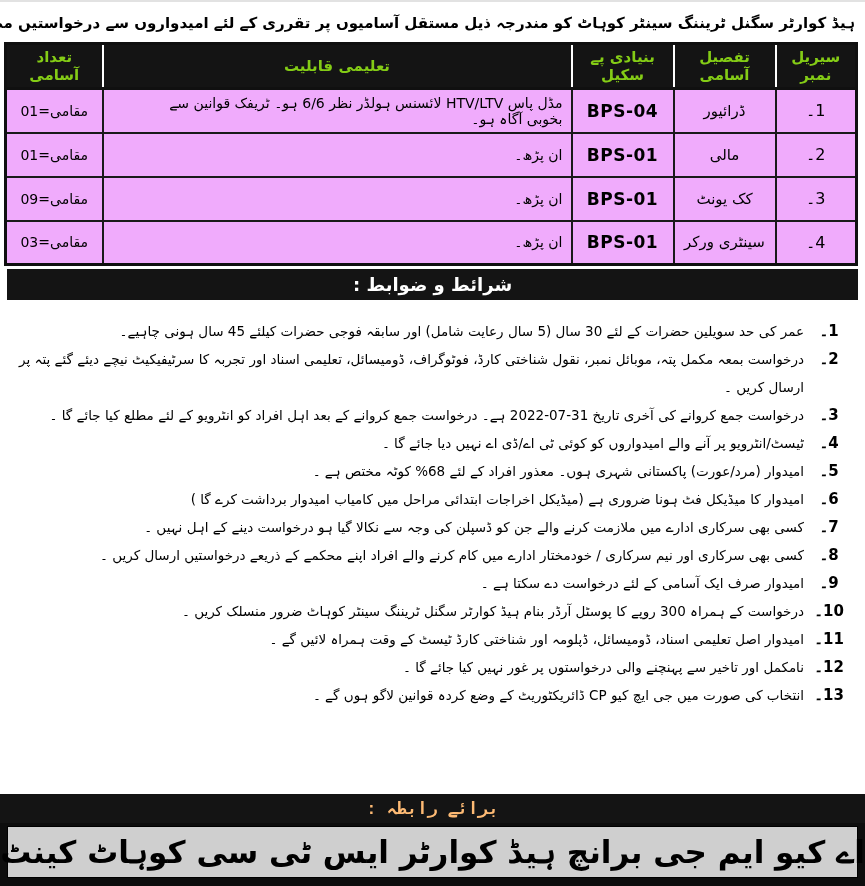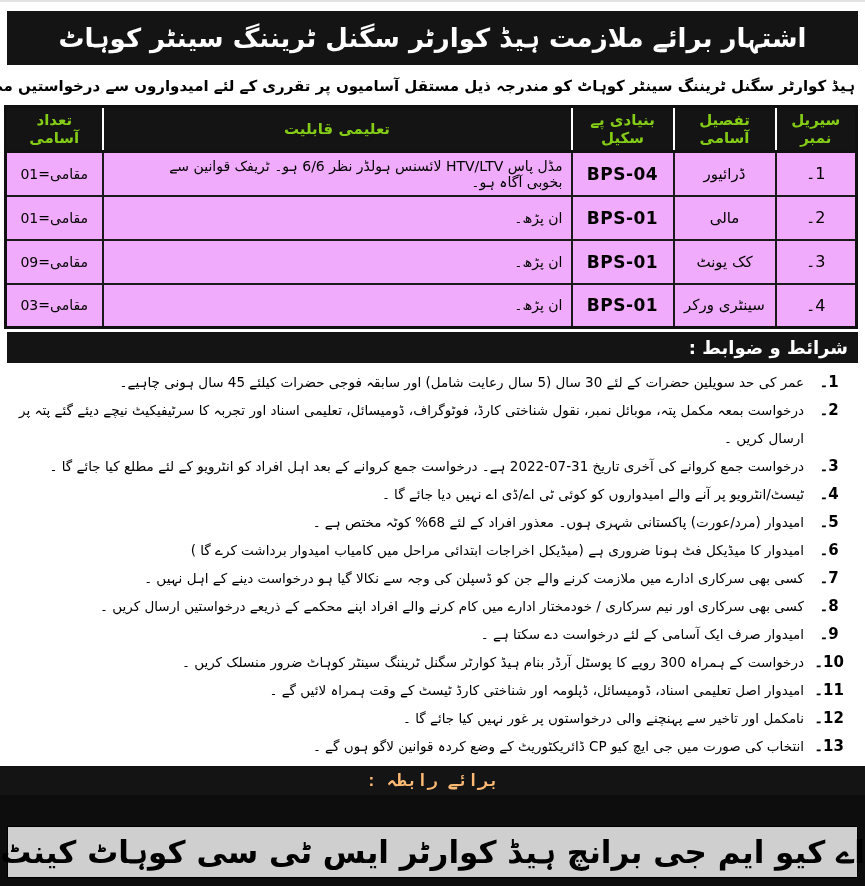--- a/index.html
+++ b/index.html
@@ -65,27 +65,28 @@
     text-align:center;
     padding:2px 8px;
     background:#f0abfc;
   }
   td.col-qualification{text-align:right;font-size:14px;padding-left:32px;}
   td.col-scale{font-size:17px;font-weight:600;letter-spacing:0.5px;}
   td.col-serial{font-size:16px;}
   td.col-count{font-size:14px;}
   
   .terms-bar{
-    margin:3px 7px 0 7px;
+    margin:3px 7px 12px 7px;
     background:var(--bar-black);
     color:#fff;
     height:31px;
     display:flex;align-items:center;
     font-weight:bold;font-size:18px;
     padding:0 10px;
+    justify-content:center;
   }
   
   .terms-list{
     flex:1;
     margin:2px 7px 0 7px;
     padding:3px 4px 0 4px;
     overflow:hidden;
   }
   .term{
     display:flex;
@@ -119,29 +120,27 @@
   }
   .footer-box{
     background:var(--footer-gray);
     border:1px solid #000;
     height:52px;
     display:flex;align-items:center;justify-content:center;
     font-weight:bold;
     font-size:31px;
     white-space:nowrap;
     letter-spacing:-0.5px;
-    margin-top:28px;
   }
 </style>
 </head>
 <body>
 
 <div class="page" dir="rtl">
 
-  <div class="title-bar">اشتہار برائے ملازمت ہیڈ کوارٹر سگنل ٹریننگ سینٹر کوہاٹ</div>
 
   <div class="intro">ہیڈ کوارٹر سگنل ٹریننگ سینٹر کوہاٹ کو مندرجہ ذیل مستقل آسامیوں پر تقرری کے لئے امیدواروں سے درخواستیں مطلوب ہیں ۔</div>
 
   <div class="tbl-wrap">
     <table>
       <colgroup>
         <col style="width:81px">
         <col style="width:102px">
         <col style="width:102px">
         <col style="width:469px">

